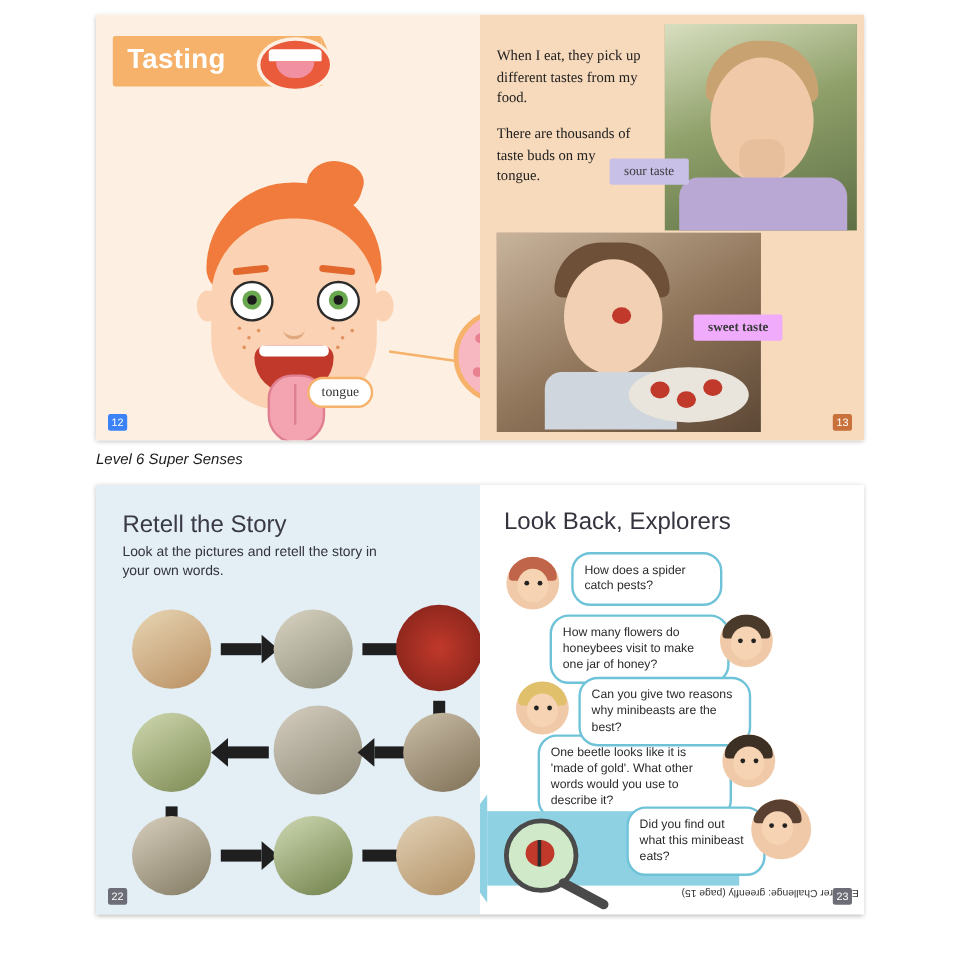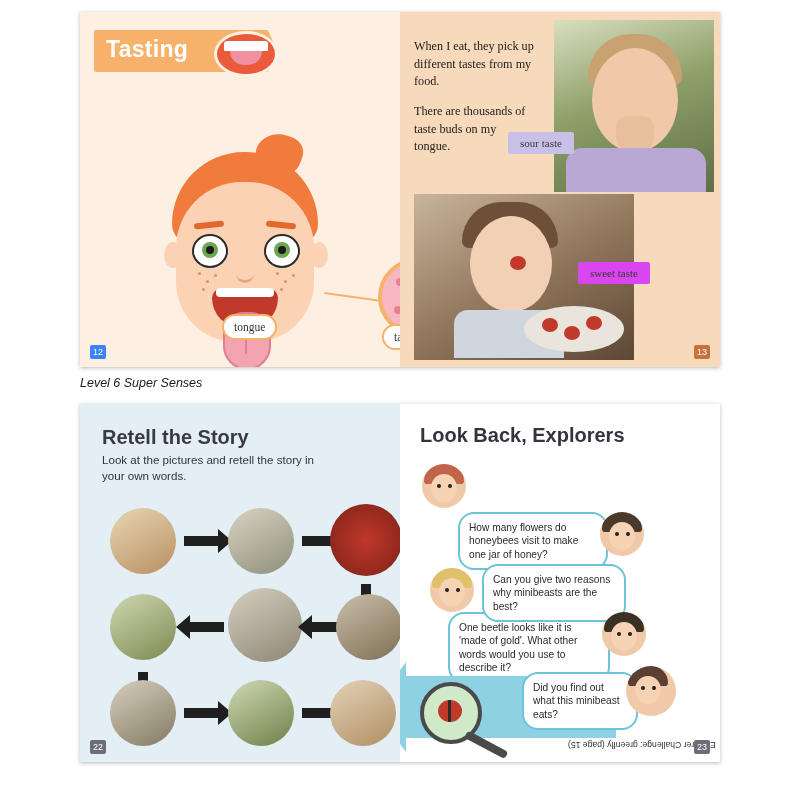--- a/index.html
+++ b/index.html
@@ -122,20 +122,21 @@
   }
   .magnifier .bump{position:absolute;width:8px;height:8px;background:#e8808f;border-radius:50%;}
   .mag-line{
     position:absolute;left:244px;top:166px;width:58px;height:2px;background:#f6b26b;
     transform:rotate(8deg);
   }
   .label-box{
     position:absolute;background:#ffffff;border:2px solid #f6b26b;border-radius:13px;
     font-size:11.5px;color:#333;padding:5px 10px;white-space:nowrap;
     font-family:"Liberation Serif", serif;
+    margin-left:34px;
   }
   #lbl-tongue{left:142px;top:302px;}
   #lbl-tastebuds{left:302px;top:312px;}
 
   .pagenum{
     position:absolute;font-size:9px;color:#ffffff;
     background:#3b82f6;width:16px;height:14px;line-height:14px;text-align:center;border-radius:2px;
   }
   .pagenum.dark{background:#c9713a;}
 
@@ -148,21 +149,21 @@
   .photo{
     position:absolute;background:#c9b9a6;overflow:hidden;
   }
   #photo-boy{left:154px;top:8px;width:160px;height:172px;background:#8a9a6a;}
   #photo-girl{left:14px;top:182px;width:220px;height:166px;background:#7d6a55;}
   .tag{
     position:absolute;font-size:11px;color:#3a3a3a;padding:5px 12px;border-radius:2px;
     font-family:"Liberation Serif", serif;
   }
   #tag-sour{left:108px;top:120px;background:#c9c0e8;}
-  #tag-sweet{left:178px;top:250px;background:#d946ef;}
+  #tag-sweet{left:178px;top:250px;background:#f0abfc;font-weight:bold;}
 
   
   .ph-bg{position:absolute;left:0;top:0;right:0;bottom:0;}
   #photo-boy .ph-bg{background:linear-gradient(160deg,#d8dfc0 0%,#8fa06a 45%,#5e6f46 100%);}
   #photo-girl .ph-bg{background:linear-gradient(150deg,#c8b49c 0%,#8d7358 55%,#5d4836 100%);}
   .ph-face{position:absolute;border-radius:50%;}
   #photo-boy .ph-face{left:38px;top:28px;width:86px;height:104px;background:#f0c9a8;}
   #photo-boy .ph-hair{position:absolute;left:34px;top:14px;width:94px;height:52px;background:#c9a271;border-radius:48px 48px 10px 10px;}
   #photo-boy .ph-shirt{position:absolute;left:12px;top:128px;width:140px;height:50px;background:#b9a8d4;border-radius:16px 16px 0 0;}
   #photo-boy .ph-hand{position:absolute;left:62px;top:96px;width:38px;height:34px;background:#e8bf9c;border-radius:12px;}
@@ -171,21 +172,21 @@
   #photo-girl .ph-plate{position:absolute;left:110px;top:112px;width:100px;height:46px;background:#e9e5dd;border-radius:50%;}
   #photo-girl .ph-straw{position:absolute;width:16px;height:14px;background:#c0392b;border-radius:50%;}
   #photo-girl .ph-bib{position:absolute;left:40px;top:116px;width:110px;height:48px;background:#cfd6dd;border-radius:14px 14px 0 0;}
 
   
   #spread2{left:80px;top:404px;width:640px;height:358px;}
   #s2-left{left:0;width:320px;background:#e3eef5;}
   #s2-right{left:320px;width:320px;background:#ffffff;}
   .s2-head{
     position:absolute;left:22px;top:22px;
-    font-size:20px;font-weight:bold;color:#3a3a46;
+    font-size:20px;font-weight:normal;color:#3a3a46;
   }
   .s2-sub{
     position:absolute;left:22px;top:48px;width:235px;
     font-size:11.6px;line-height:1.35;color:#33333b;
     font-family:"Liberation Sans",sans-serif;
   }
   .story-cell{
     position:absolute;width:66px;height:66px;border-radius:50%;
     overflow:hidden;background:#cdb89a;
   }
@@ -383,20 +384,21 @@
 
     <div class="leaf" id="s2-right">
       <div class="s2-head" style="left:20px;top:20px;color:#34343f;">Look Back, Explorers</div>
 
       <div class="kid" style="left:22px;top:60px;">
         <div class="k-hair" style="background:#c0654a;"></div>
           <div class="k-face"></div>
         <div class="k-eye" style="left:15px;"></div>
           <div class="k-eye" style="left:26px;"></div>
       </div>
+      <div class="bubble" style="left:76px;top:56px;width:104px;">How does a spider catch pests?</div>
 
       <div class="bubble" style="left:58px;top:108px;width:128px;">How many flowers do honeybees visit to make one jar of honey?</div>
       <div class="kid" style="left:200px;top:108px;">
         <div class="k-hair" style="background:#4a3a2c;"></div>
           <div class="k-face"></div>
         <div class="k-eye" style="left:15px;"></div>
           <div class="k-eye" style="left:26px;"></div>
       </div>
 
       <div class="kid" style="left:30px;top:164px;">

